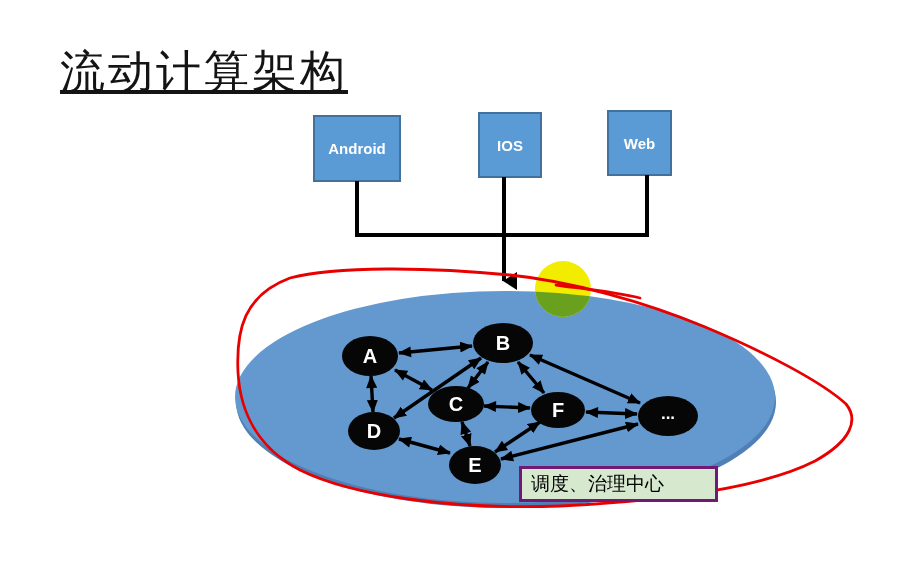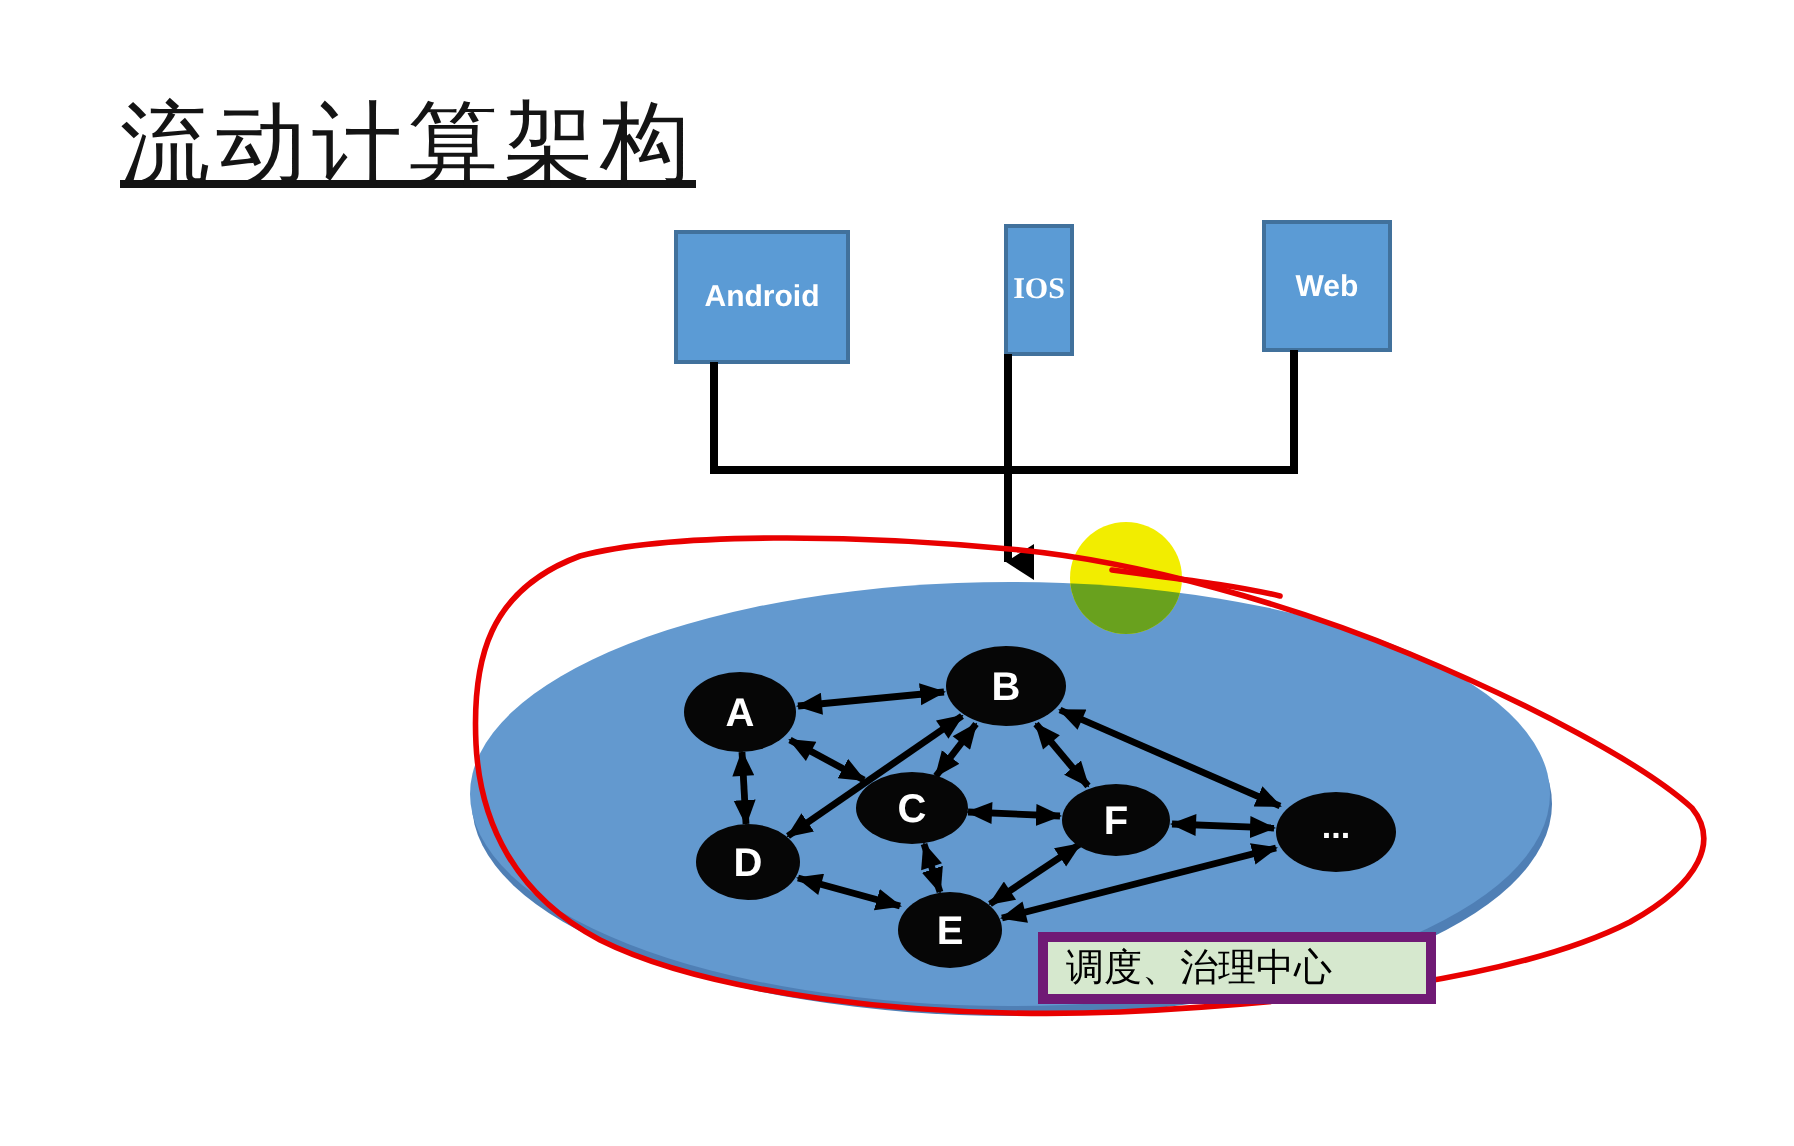--- a/index.html
+++ b/index.html
@@ -9,28 +9,27 @@
   }
   .title{
     position:absolute;left:60px;top:42px;width:420px;
     font-family:"Liberation Serif","DejaVu Serif",serif;
     font-size:45px;color:#141414;letter-spacing:3px;white-space:nowrap;text-decoration:underline;
   }
   .client-box{
     position:absolute;background:#5b9bd5;border:2px solid #41719c;
     color:#ffffff;font-weight:bold;display:flex;align-items:center;justify-content:center;
     box-sizing:border-box;
-    margin-left:24px;
   }
   .box-android{left:313px;top:115px;width:88px;height:67px;font-size:15px;}
-  .box-ios{left:478px;top:112px;width:35px;height:66px;font-size:15px;font-family:Liberation Serif, serif;}
+  .box-ios{left:478px;top:112px;width:64px;height:66px;font-size:15px;}
   .box-web{left:607px;top:110px;width:65px;height:66px;font-size:15px;}
   .diagram-svg{position:absolute;left:0;top:0;}
   .label-box{
-    position:absolute;background:#d6e8ce;border:5px solid #701a75;
+    position:absolute;background:#d6e8ce;border:3px solid #701a75;
     color:#000000;display:flex;align-items:center;box-sizing:border-box;
     white-space:nowrap;
   }
   .scheduler-box{left:519px;top:466px;width:199px;height:36px;font-size:19px;padding-left:9px;}
   .caption-box{left:257px;top:519px;width:499px;height:39px;font-size:21px;padding-left:11px;}
 </style>
 </head>
 <body>
 
 <div class="canvas">

